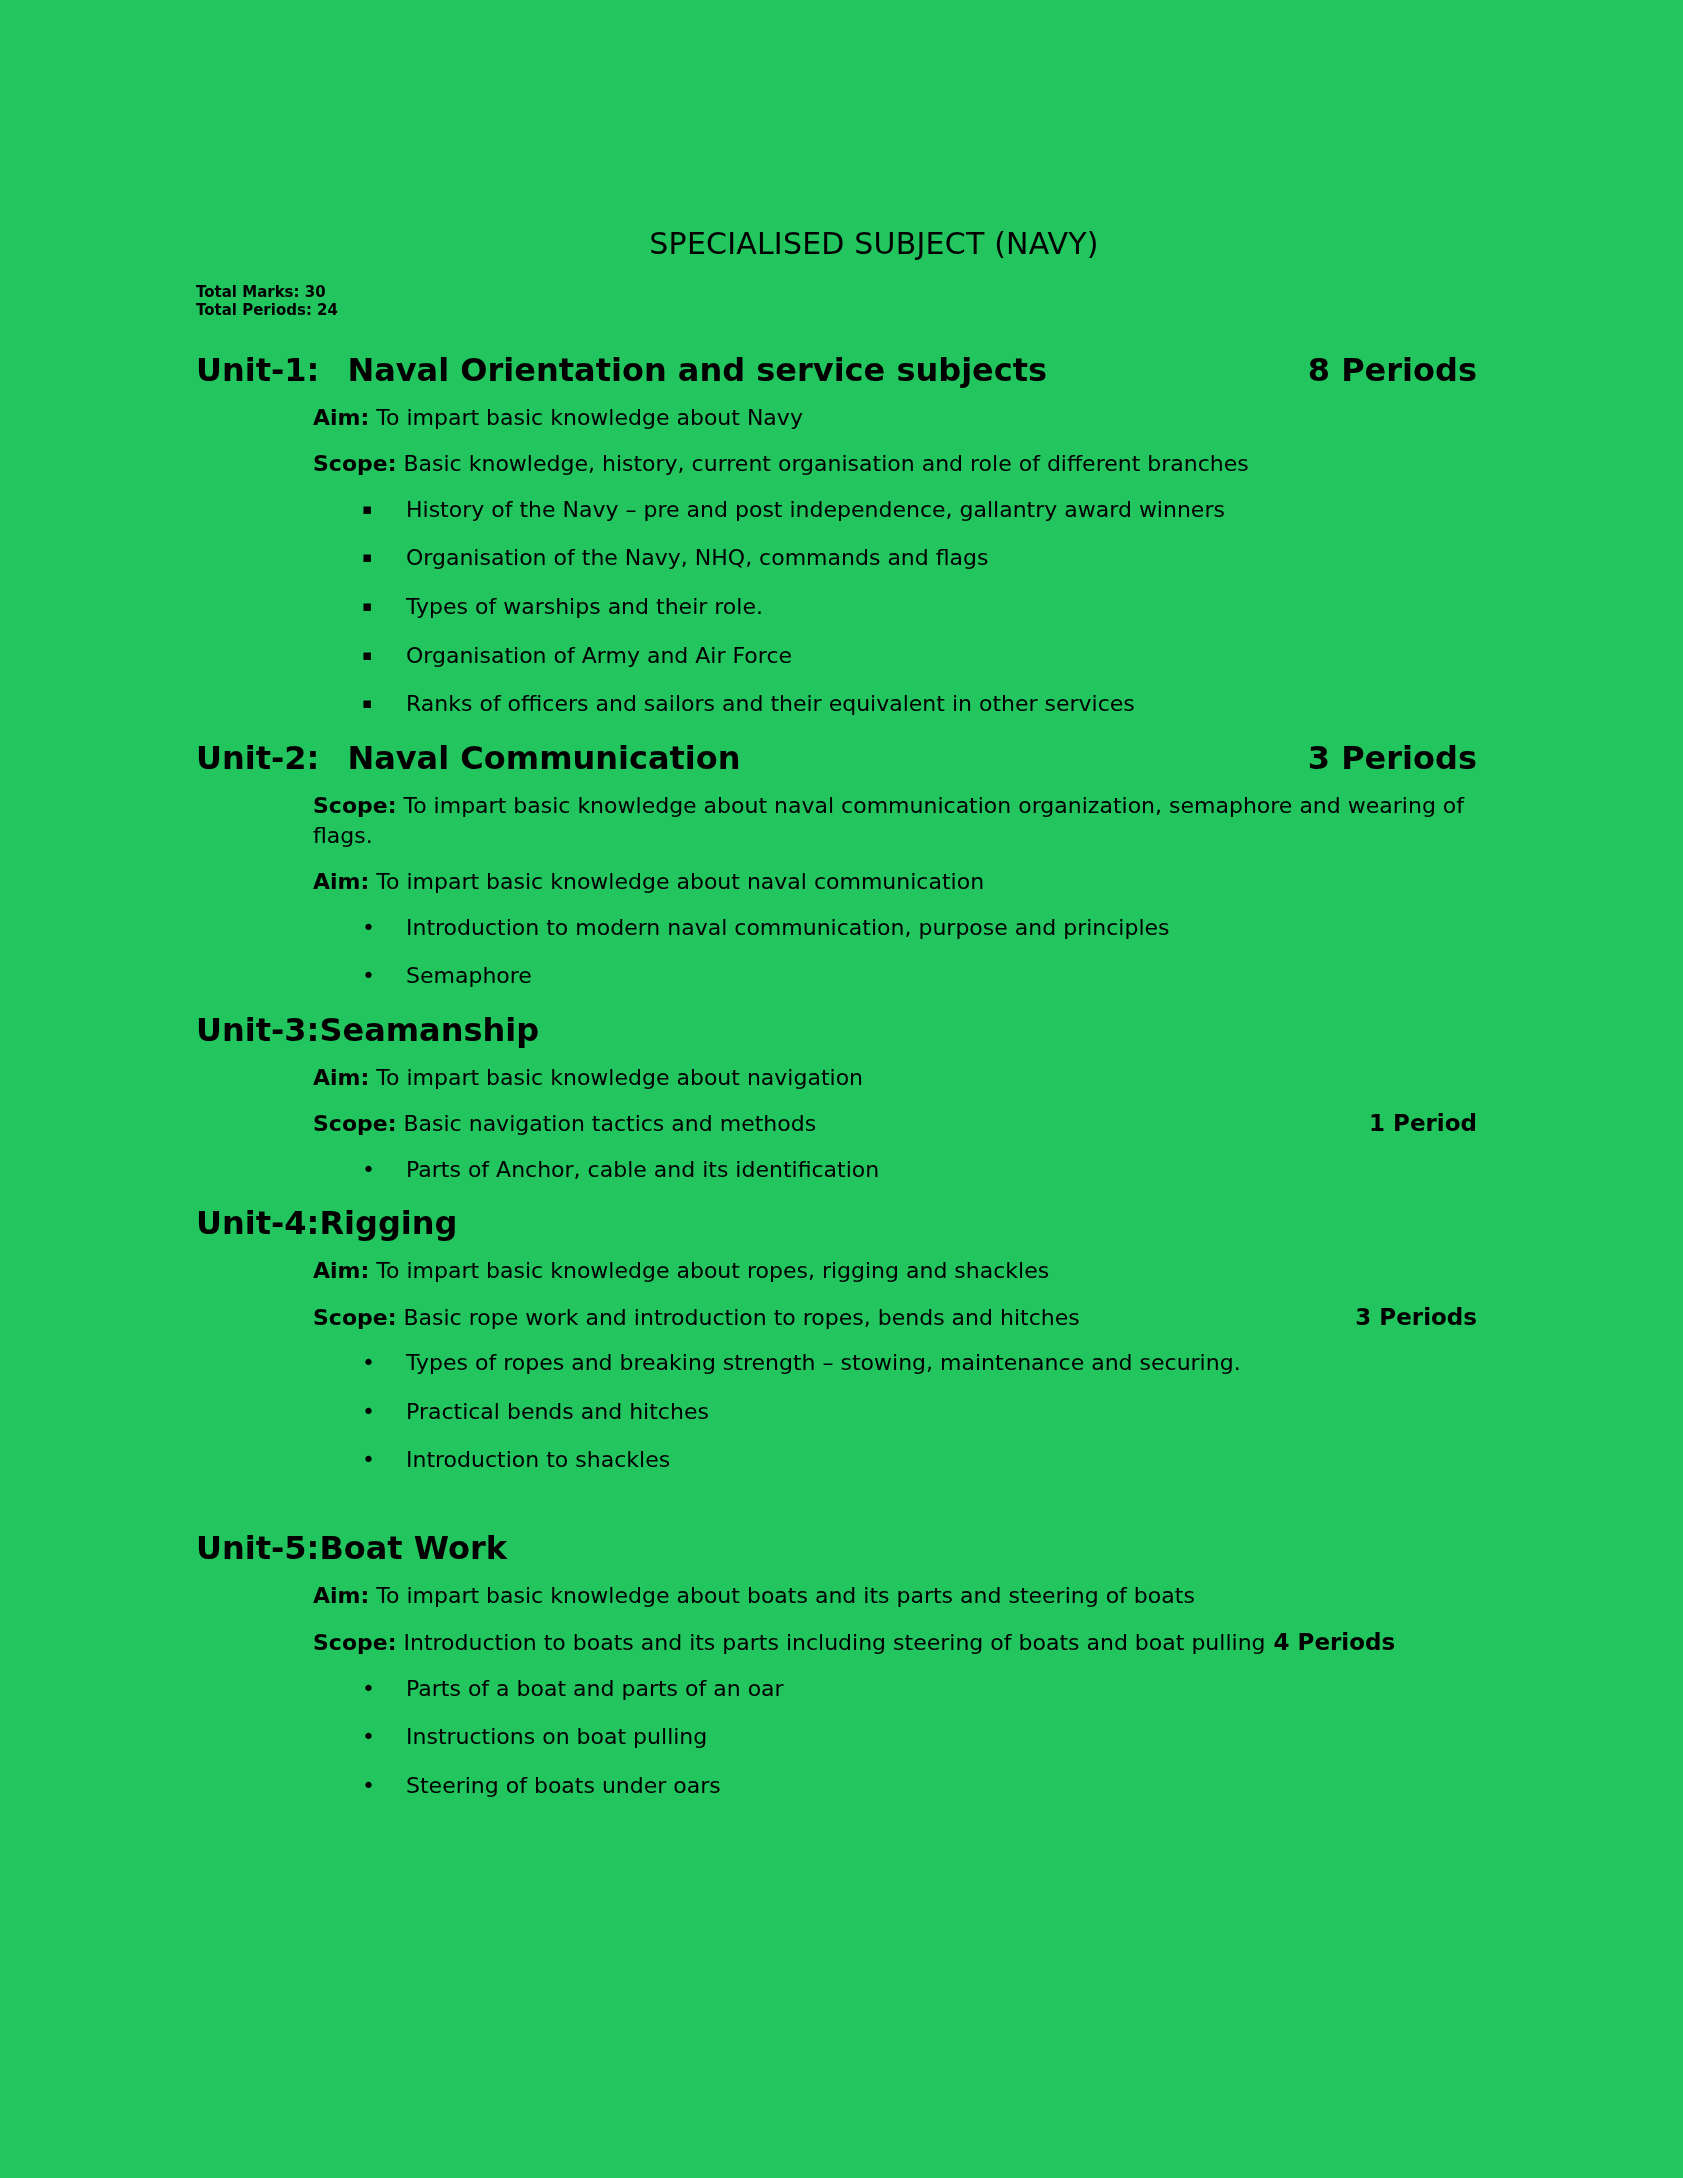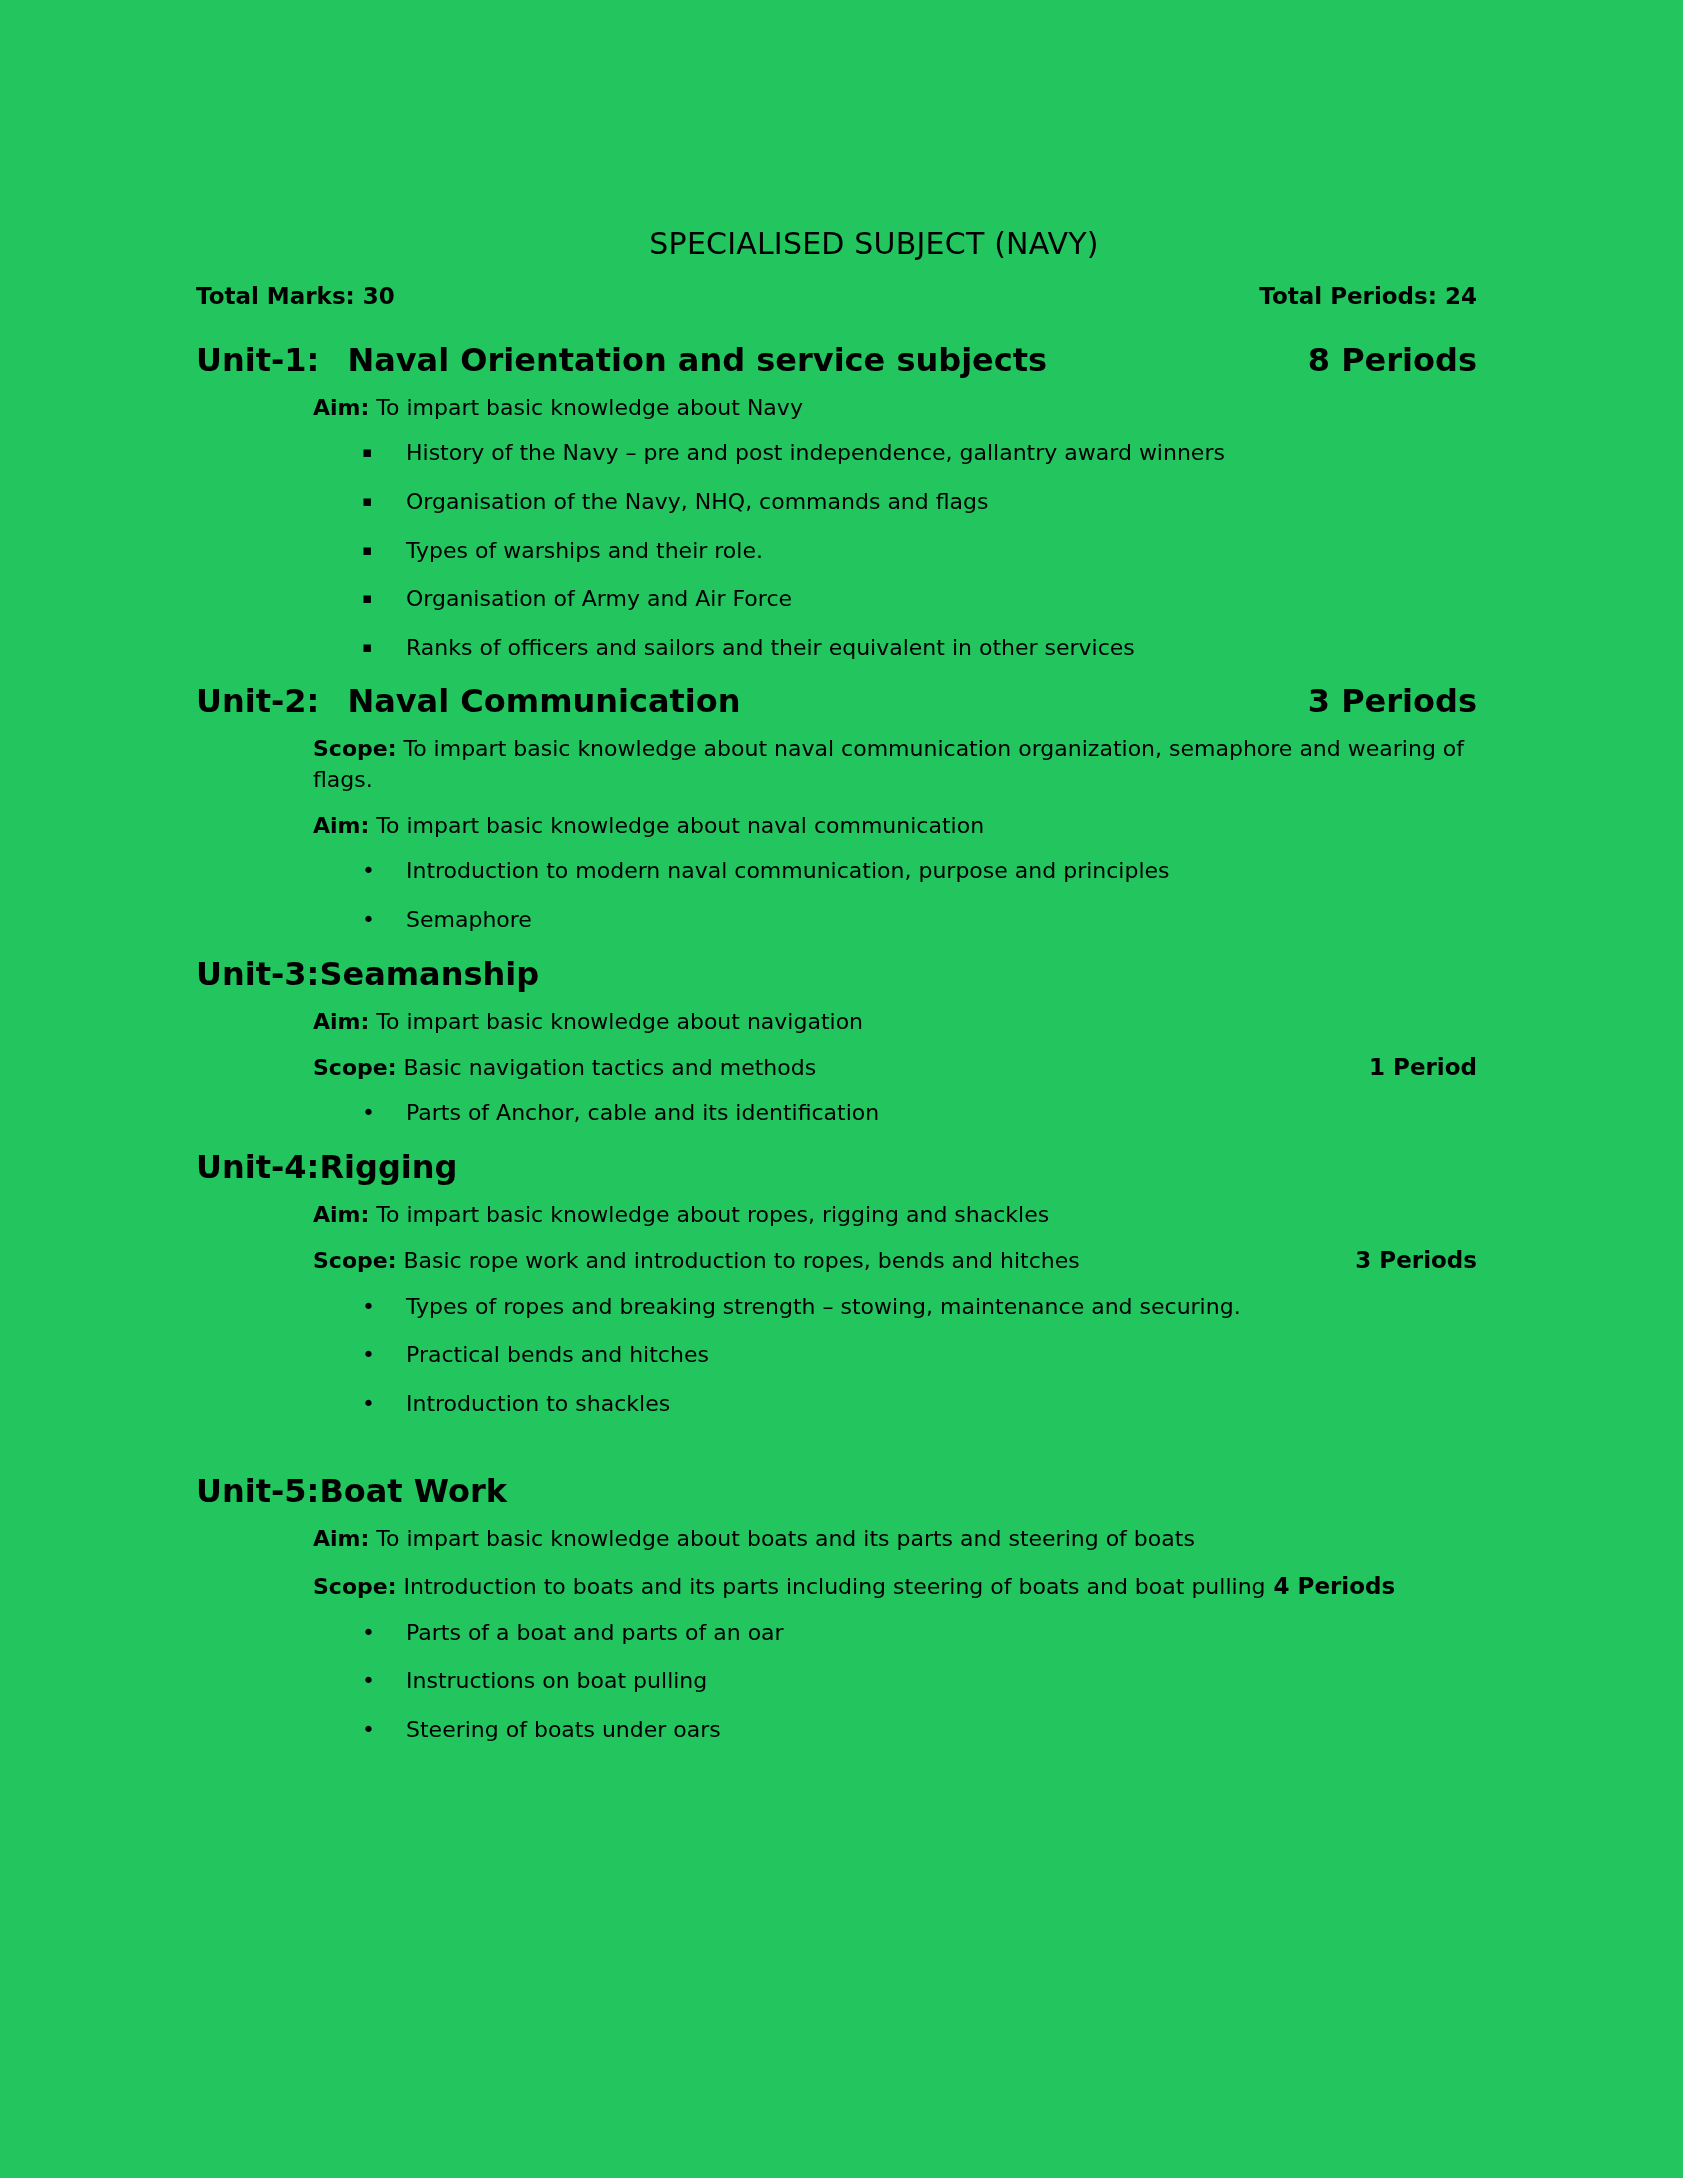--- a/index.html
+++ b/index.html
@@ -36,23 +36,24 @@
     letter-spacing: 0.2px;
     margin: 0 0 22px 0;
     padding-left: 69px;
   }
 
   
   .meta-row {
     display: flex;
     justify-content: space-between;
     align-items: baseline;
-    font-size: 23px;
+    font-size: 15px;
     font-weight: bold;
     margin: 0 0 32px 0;
+    flex-direction: column;
   }
   .meta-row .meta-left { padding-left: 0px; }
   .meta-row .meta-right { padding-right: 6px; }
 
   
   .unit {
     margin: 0 0 10px 0;
   }
   .unit-head {
     display: flex;
@@ -156,20 +157,23 @@
     <section class="unit">
       <div class="unit-head">
         <span class="unit-label">Unit-1:</span>
         <span class="unit-gap-wide"></span>
         <span class="unit-title">Naval Orientation and service subjects</span>
         <span class="unit-periods">8 Periods</span>
       </div>
       <div class="detail">
         <span class="detail-body"><span class="detail-key">Aim:</span><span class="detail-text"> To impart basic knowledge about Navy</span></span>
       </div>
+      <div class="detail">
+        <span class="detail-body"><span class="detail-key">Scope:</span><span class="detail-text"> Basic knowledge, history, current organisation and role of different branches</span></span>
+      </div>
       <ul class="bullets">
         <li>
           <span class="bullet-mark square">▪</span>
           <span class="bullet-text">History of the Navy – pre and post independence, gallantry award winners</span>
         </li>
         <li>
           <span class="bullet-mark square">▪</span>
           <span class="bullet-text">Organisation of the Navy, NHQ, commands and flags</span>
         </li>
         <li>

